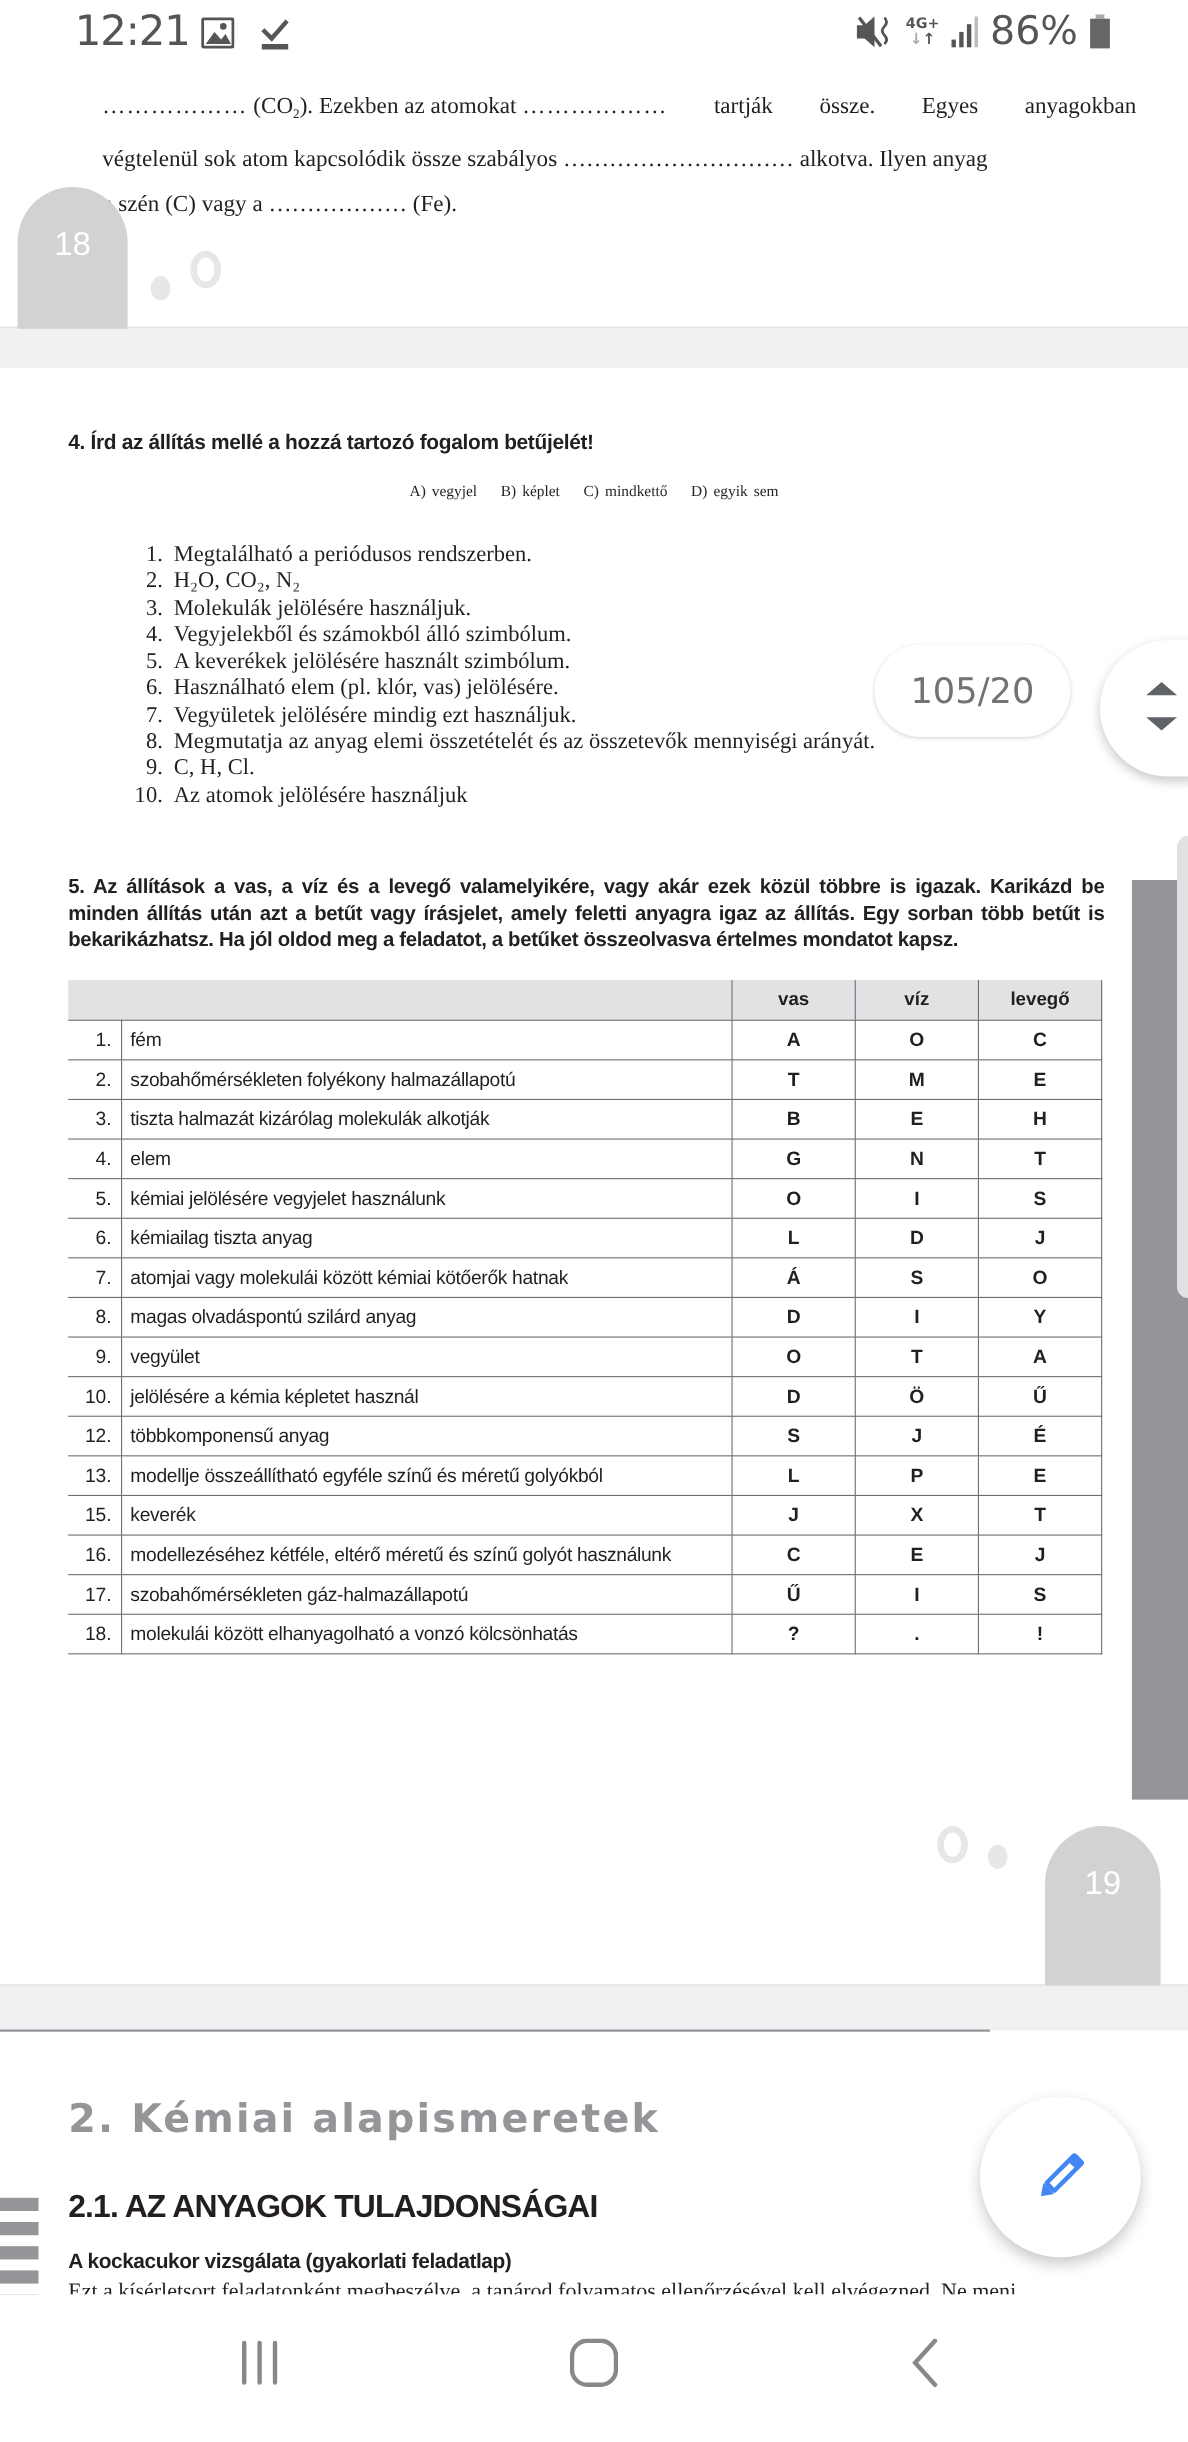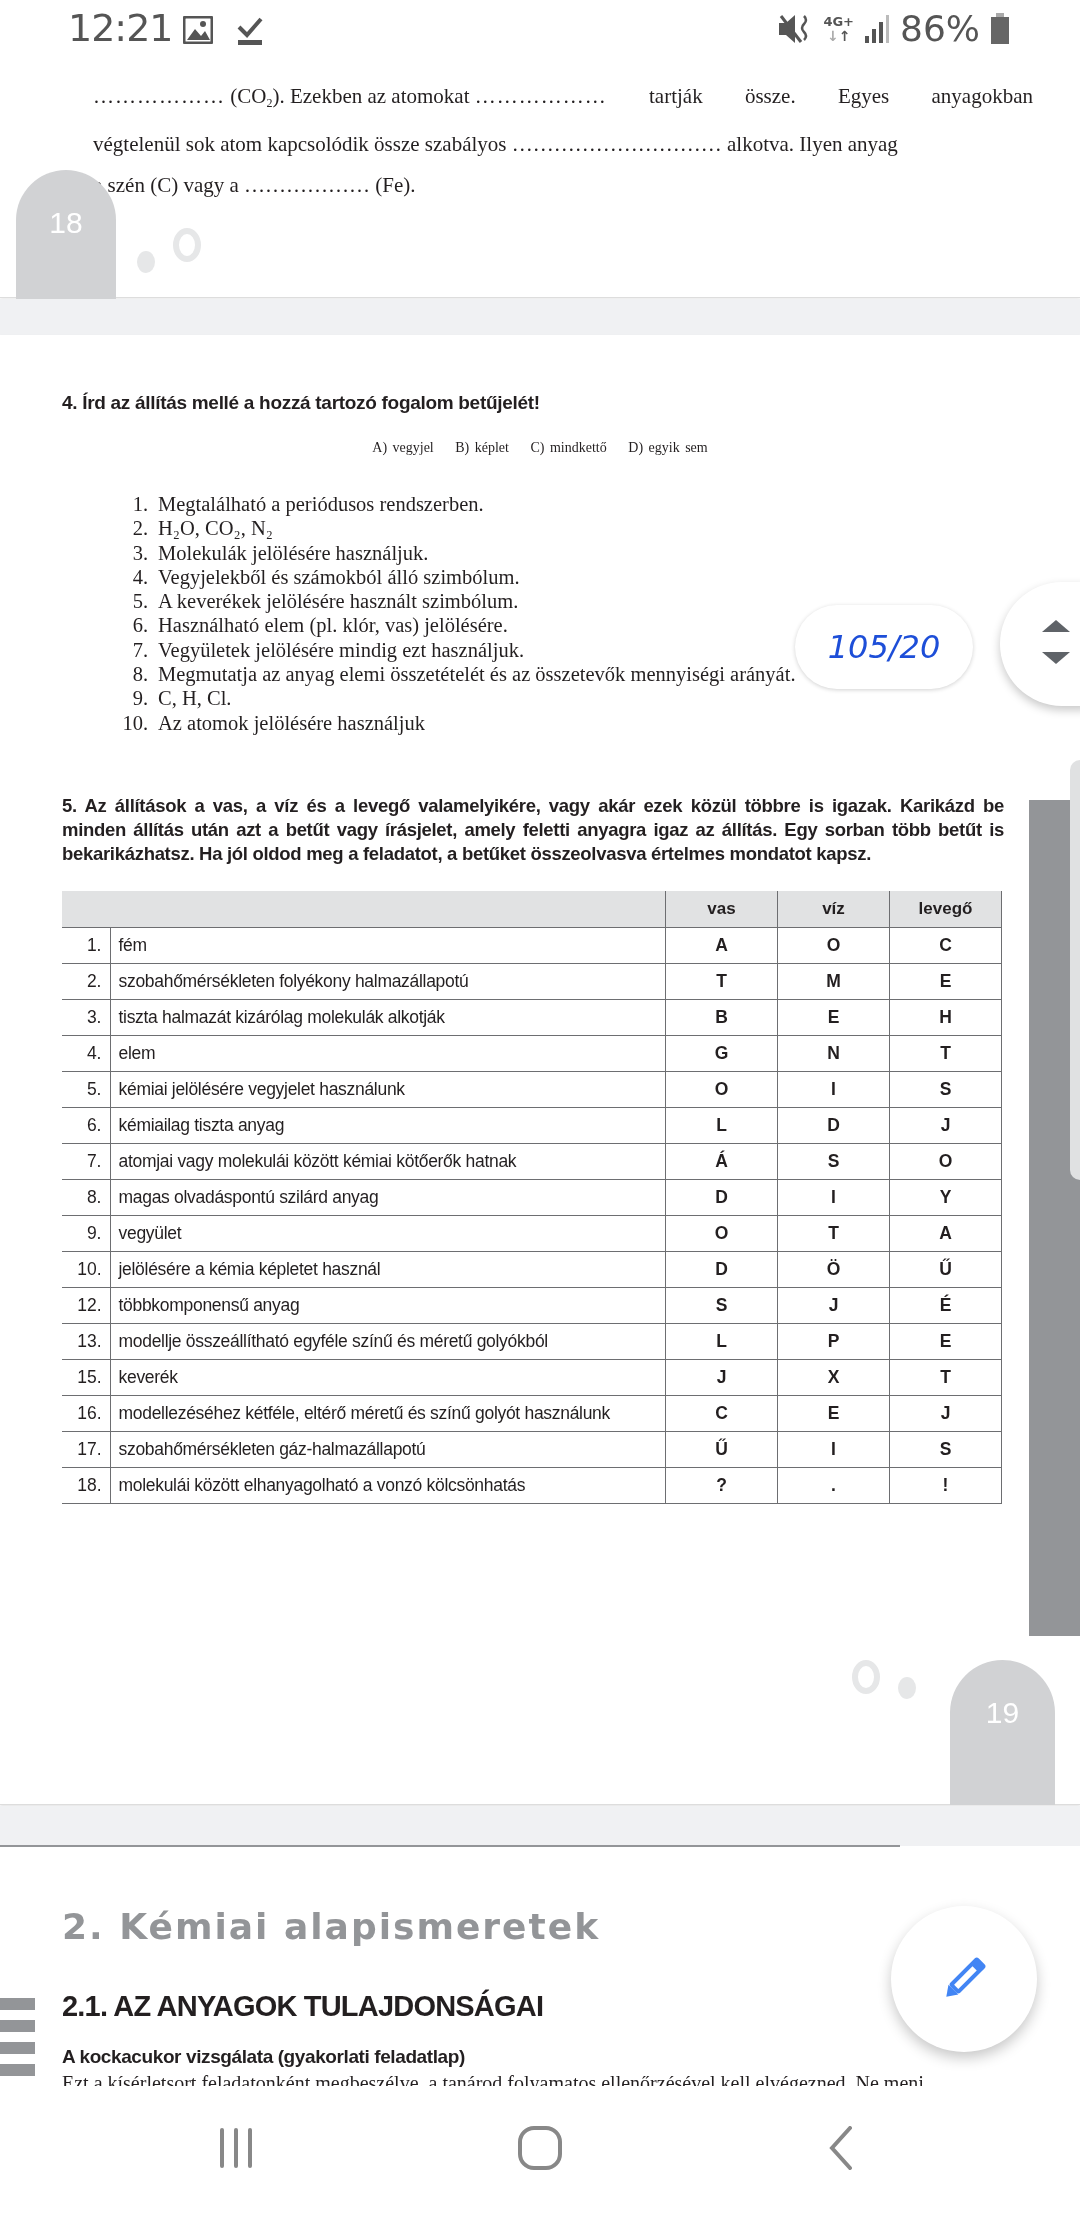--- a/index.html
+++ b/index.html
@@ -57,21 +57,21 @@
   
   .chapter { position: absolute; left: 62px; top: 60px; font-family: "DejaVu Sans", sans-serif; font-weight: bold; font-size: 36px; color: #939598; letter-spacing: 2px; }
   .chapter-rule { position: absolute; left: 0; top: 1845px; width: 900px; height: 2px; background: #939598; }
   .section { position: absolute; left: 62px; top: 144px; font-family: "Liberation Sans", sans-serif; font-weight: bold; font-size: 29px; letter-spacing: -0.8px; }
   .subsection { position: absolute; left: 62px; top: 200px; font-family: "Liberation Sans", sans-serif; font-weight: bold; font-size: 19px; letter-spacing: -0.4px; }
   .body-line { position: absolute; left: 62px; top: 226px; width: 940px; font-size: 20px; white-space: nowrap; overflow: hidden; height: 14px; }
   .side-bars { position: absolute; left: 0; top: 152px; }
   .side-bars div { width: 35px; height: 12px; background: #939598; margin-bottom: 10px; }
 
   
-  .page-counter { position: absolute; left: 795px; top: 605px; width: 178px; height: 84px; border-radius: 42px; background: #fff; box-shadow: 0 1px 4px rgba(0,0,0,0.18); display: flex; align-items: center; justify-content: center; font-family: "DejaVu Sans", sans-serif; font-size: 32px; color: #1d4ed8; z-index: 15; font-style: italic; }
+  .page-counter { position: absolute; left: 795px; top: 586px; width: 178px; height: 84px; border-radius: 42px; background: #fff; box-shadow: 0 1px 4px rgba(0,0,0,0.18); display: flex; align-items: center; justify-content: center; font-family: "DejaVu Sans", sans-serif; font-size: 32px; color: #737373; z-index: 15; }
   .scroll-handle { position: absolute; left: 1000px; top: 582px; width: 140px; height: 124px; border-radius: 62px; background: #fff; box-shadow: 0 4px 10px rgba(0,0,0,0.22); z-index: 15; }
   .scroll-handle .up { position: absolute; left: 42px; top: 38px; width: 0; height: 0; border-left: 14px solid transparent; border-right: 14px solid transparent; border-bottom: 12px solid #5f6368; }
   .scroll-handle .down { position: absolute; left: 42px; top: 70px; width: 0; height: 0; border-left: 14px solid transparent; border-right: 14px solid transparent; border-top: 12px solid #5f6368; }
   .scroll-track { position: absolute; left: 1029px; top: 800px; width: 51px; height: 836px; background: #939598; z-index: 12; }
   .scroll-edge { position: absolute; left: 1070px; top: 760px; width: 10px; height: 420px; background: #e0e1e2; border-radius: 10px 0 0 10px; z-index: 13; }
   .fab-edit { position: absolute; left: 891px; top: 1906px; width: 146px; height: 146px; border-radius: 50%; background: #fff; box-shadow: 0 6px 14px rgba(0,0,0,0.22); display: flex; align-items: center; justify-content: center; z-index: 15; }
 
   
   .navbar { position: absolute; top: 2086px; left: 0; width: 1080px; height: 134px; background: #fff; z-index: 20; }
   .nav-btn { position: absolute; top: 40px; }

